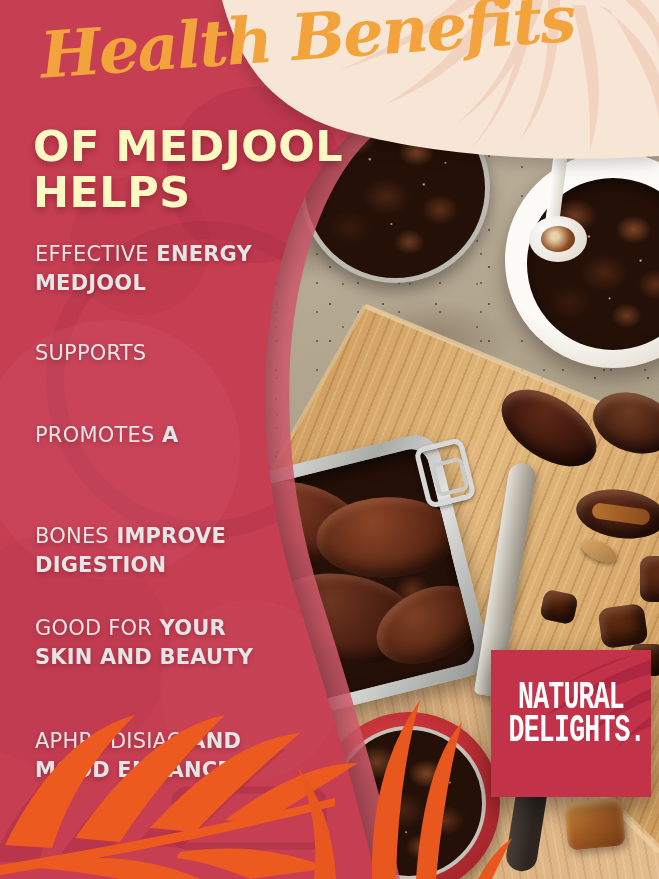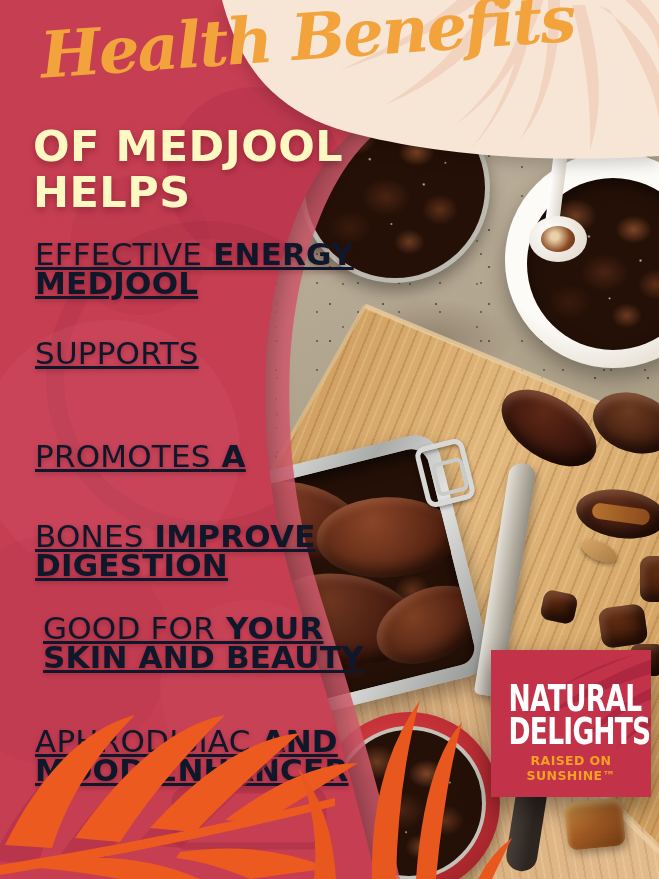--- a/index.html
+++ b/index.html
@@ -106,28 +106,28 @@
   .red-shape,.cream-blob,.leaves{position:absolute;inset:0;width:659px;height:879px;pointer-events:none;}
 
   
   .script-title{left:38px;top:22px;width:520px;
     font-family:"DejaVu Serif","Liberation Serif",serif;font-style:italic;font-weight:bold;
     font-size:64px;line-height:1.05;color:var(--script-orange);transform:rotate(-4deg);
     transform-origin:left top;white-space:nowrap;letter-spacing:-2px;}
   .heading{left:33px;top:124px;color:#fef9c3;font-weight:bold;font-size:43px;line-height:1.06;
     letter-spacing:.5px;text-shadow:0 3px 7px rgba(90,10,25,.4);}
   .benefits{list-style:none;}
-  .benefit{position:absolute;left:35px;width:300px;color:#0f172a;font-size:31px;line-height:29px;
-    letter-spacing:.2px;white-space:nowrap;text-shadow:0 2px 5px rgba(90,10,25,.35);text-decoration:underline;}
+  .benefit{position:absolute;left:35px;width:300px;color:#e5e5e5;font-size:21px;line-height:29px;
+    letter-spacing:.2px;white-space:nowrap;text-shadow:0 2px 5px rgba(90,10,25,.35);}
   .benefit .lt{font-weight:normal;}
   .benefit .bd{font-weight:bold;}
 
   
   .logo-card{left:491px;top:650px;width:160px;height:147px;background:var(--logo-red);
-    box-shadow:0 10px 24px rgba(0,0,0,.4);overflow:hidden;}
+    box-shadow:0 10px 24px rgba(0,0,0,.4);overflow:hidden;font-family:Liberation Mono, monospace;}
   .logo-watermark{position:absolute;inset:0;}
   .logo-name{position:absolute;left:0;top:30px;width:100%;text-align:center;color:#fff;}
   .logo-line{display:block;font-weight:bold;font-size:34px;line-height:33px;letter-spacing:-1px;
     transform:scaleX(.78) scaleY(1.12);transform-origin:center top;}
   .logo-tagline{position:absolute;left:0;top:103px;width:100%;text-align:center;
     color:var(--tagline-orange);font-weight:bold;font-size:12.5px;letter-spacing:.4px;}
 </style>
 </head>
 <body>
 
@@ -212,40 +212,39 @@
 
   <h1 class="abs script-title">Health Benefits</h1>
   <div class="abs heading">
     <div>OF MEDJOOL</div>
     <div>HELPS</div>
   </div>
 
   <ul class="benefits" id="benefit-list">
       <li class="benefit" style="top: 240px;"><span class="lt">EFFECTIVE</span><span class="bd"> ENERGY</span><br><span class="bd">MEDJOOL</span></li>
       <li class="benefit" style="top: 339px;"><span class="lt">SUPPORTS</span><br></li>
-      <li class="benefit" style="top: 442px;"><span class="lt">PROMOTES</span><span class="bd"> A</span><br></li>
+      <li class="benefit" style="top: 421px;"><span class="lt">PROMOTES</span><span class="bd"> A</span><br></li>
       <li class="benefit" style="top: 522px;"><span class="lt">BONES</span><span class="bd"> IMPROVE</span><br><span class="bd">DIGESTION</span></li>
-      <li class="benefit" style="top: 614px; margin-left: 8px;"><span class="lt">GOOD FOR</span><span class="bd"> YOUR</span><br><span class="bd">SKIN AND BEAUTY</span></li>
+      <li class="benefit" style="top: 614px;"><span class="lt">GOOD FOR</span><span class="bd"> YOUR</span><br><span class="bd">SKIN AND BEAUTY</span></li>
       <li class="benefit" style="top: 727px;"><span class="lt">APHRODISIAC</span><span class="bd"> AND</span><br><span class="bd">MOOD ENHANCER</span></li>
     </ul>
 
   <div class="abs logo-card">
     <svg class="logo-watermark" viewBox="0 0 168 147">
       <g fill="#9C1E38" opacity=".5">
         <path d="M168,10 Q110,30 55,70 Q118,40 168,25 Z"></path>
         <path d="M168,40 Q125,60 95,95 Q134,65 168,52 Z"></path>
         <path d="M150,5 Q110,15 70,40 Q115,18 150,5 Z"></path>
         <path d="M168,70 Q145,85 130,105 Q150,85 168,80 Z"></path>
       </g>
     </svg>
     <div class="logo-name">
       <span class="logo-line">NATURAL</span>
       <span class="logo-line">DELIGHTS.</span>
     </div>
-    <div class="logo-tagline">RAISED ON SUNSHINE™</div>
   </div>
 
   <svg class="leaves" viewBox="0 0 659 879">
     <g fill="#B13048" opacity=".6" transform="translate(-14,16)">
       <path d="M5,845 Q60,735 135,715 Q75,775 52,848 Z"></path>
       <path d="M75,838 Q150,730 225,715 Q160,780 120,842 Z"></path>
       <path d="M150,828 Q230,740 300,733 Q240,785 195,832 Z"></path>
     </g>
     <g fill="#ED5A20">
       <path d="M-20,868 Q150,842 335,798 L335,806 Q150,852 -20,878 Z"></path>

